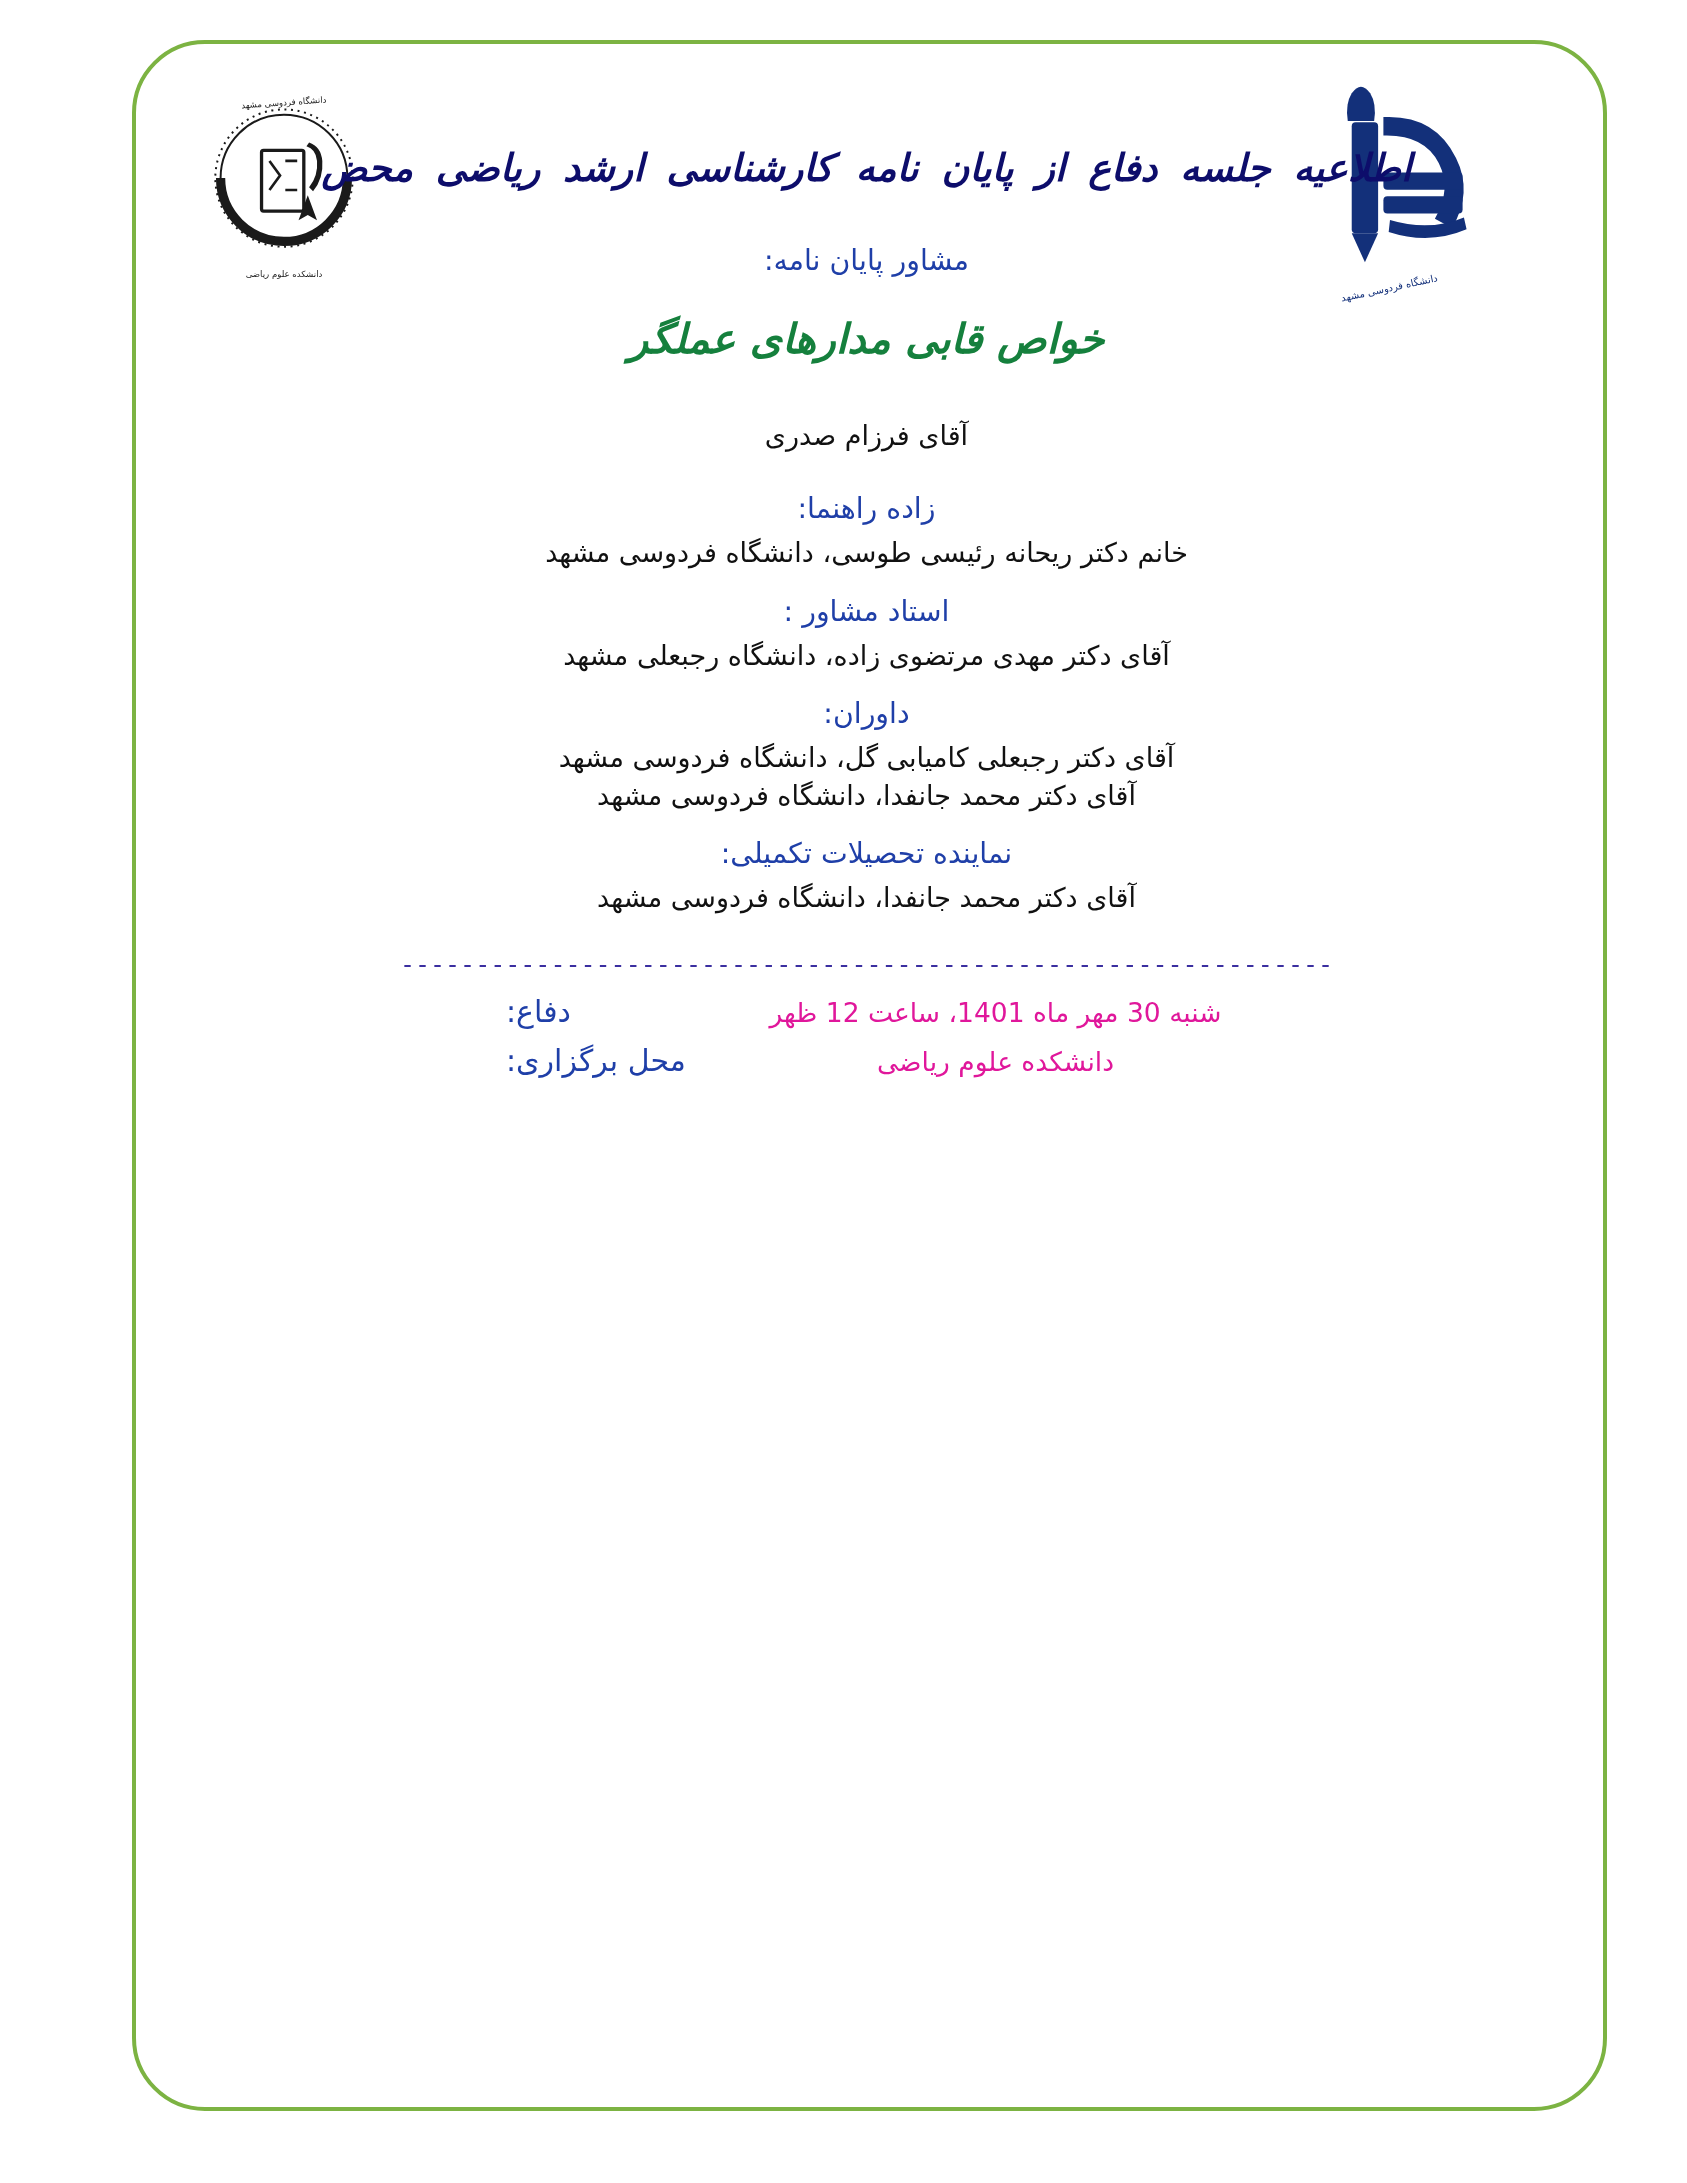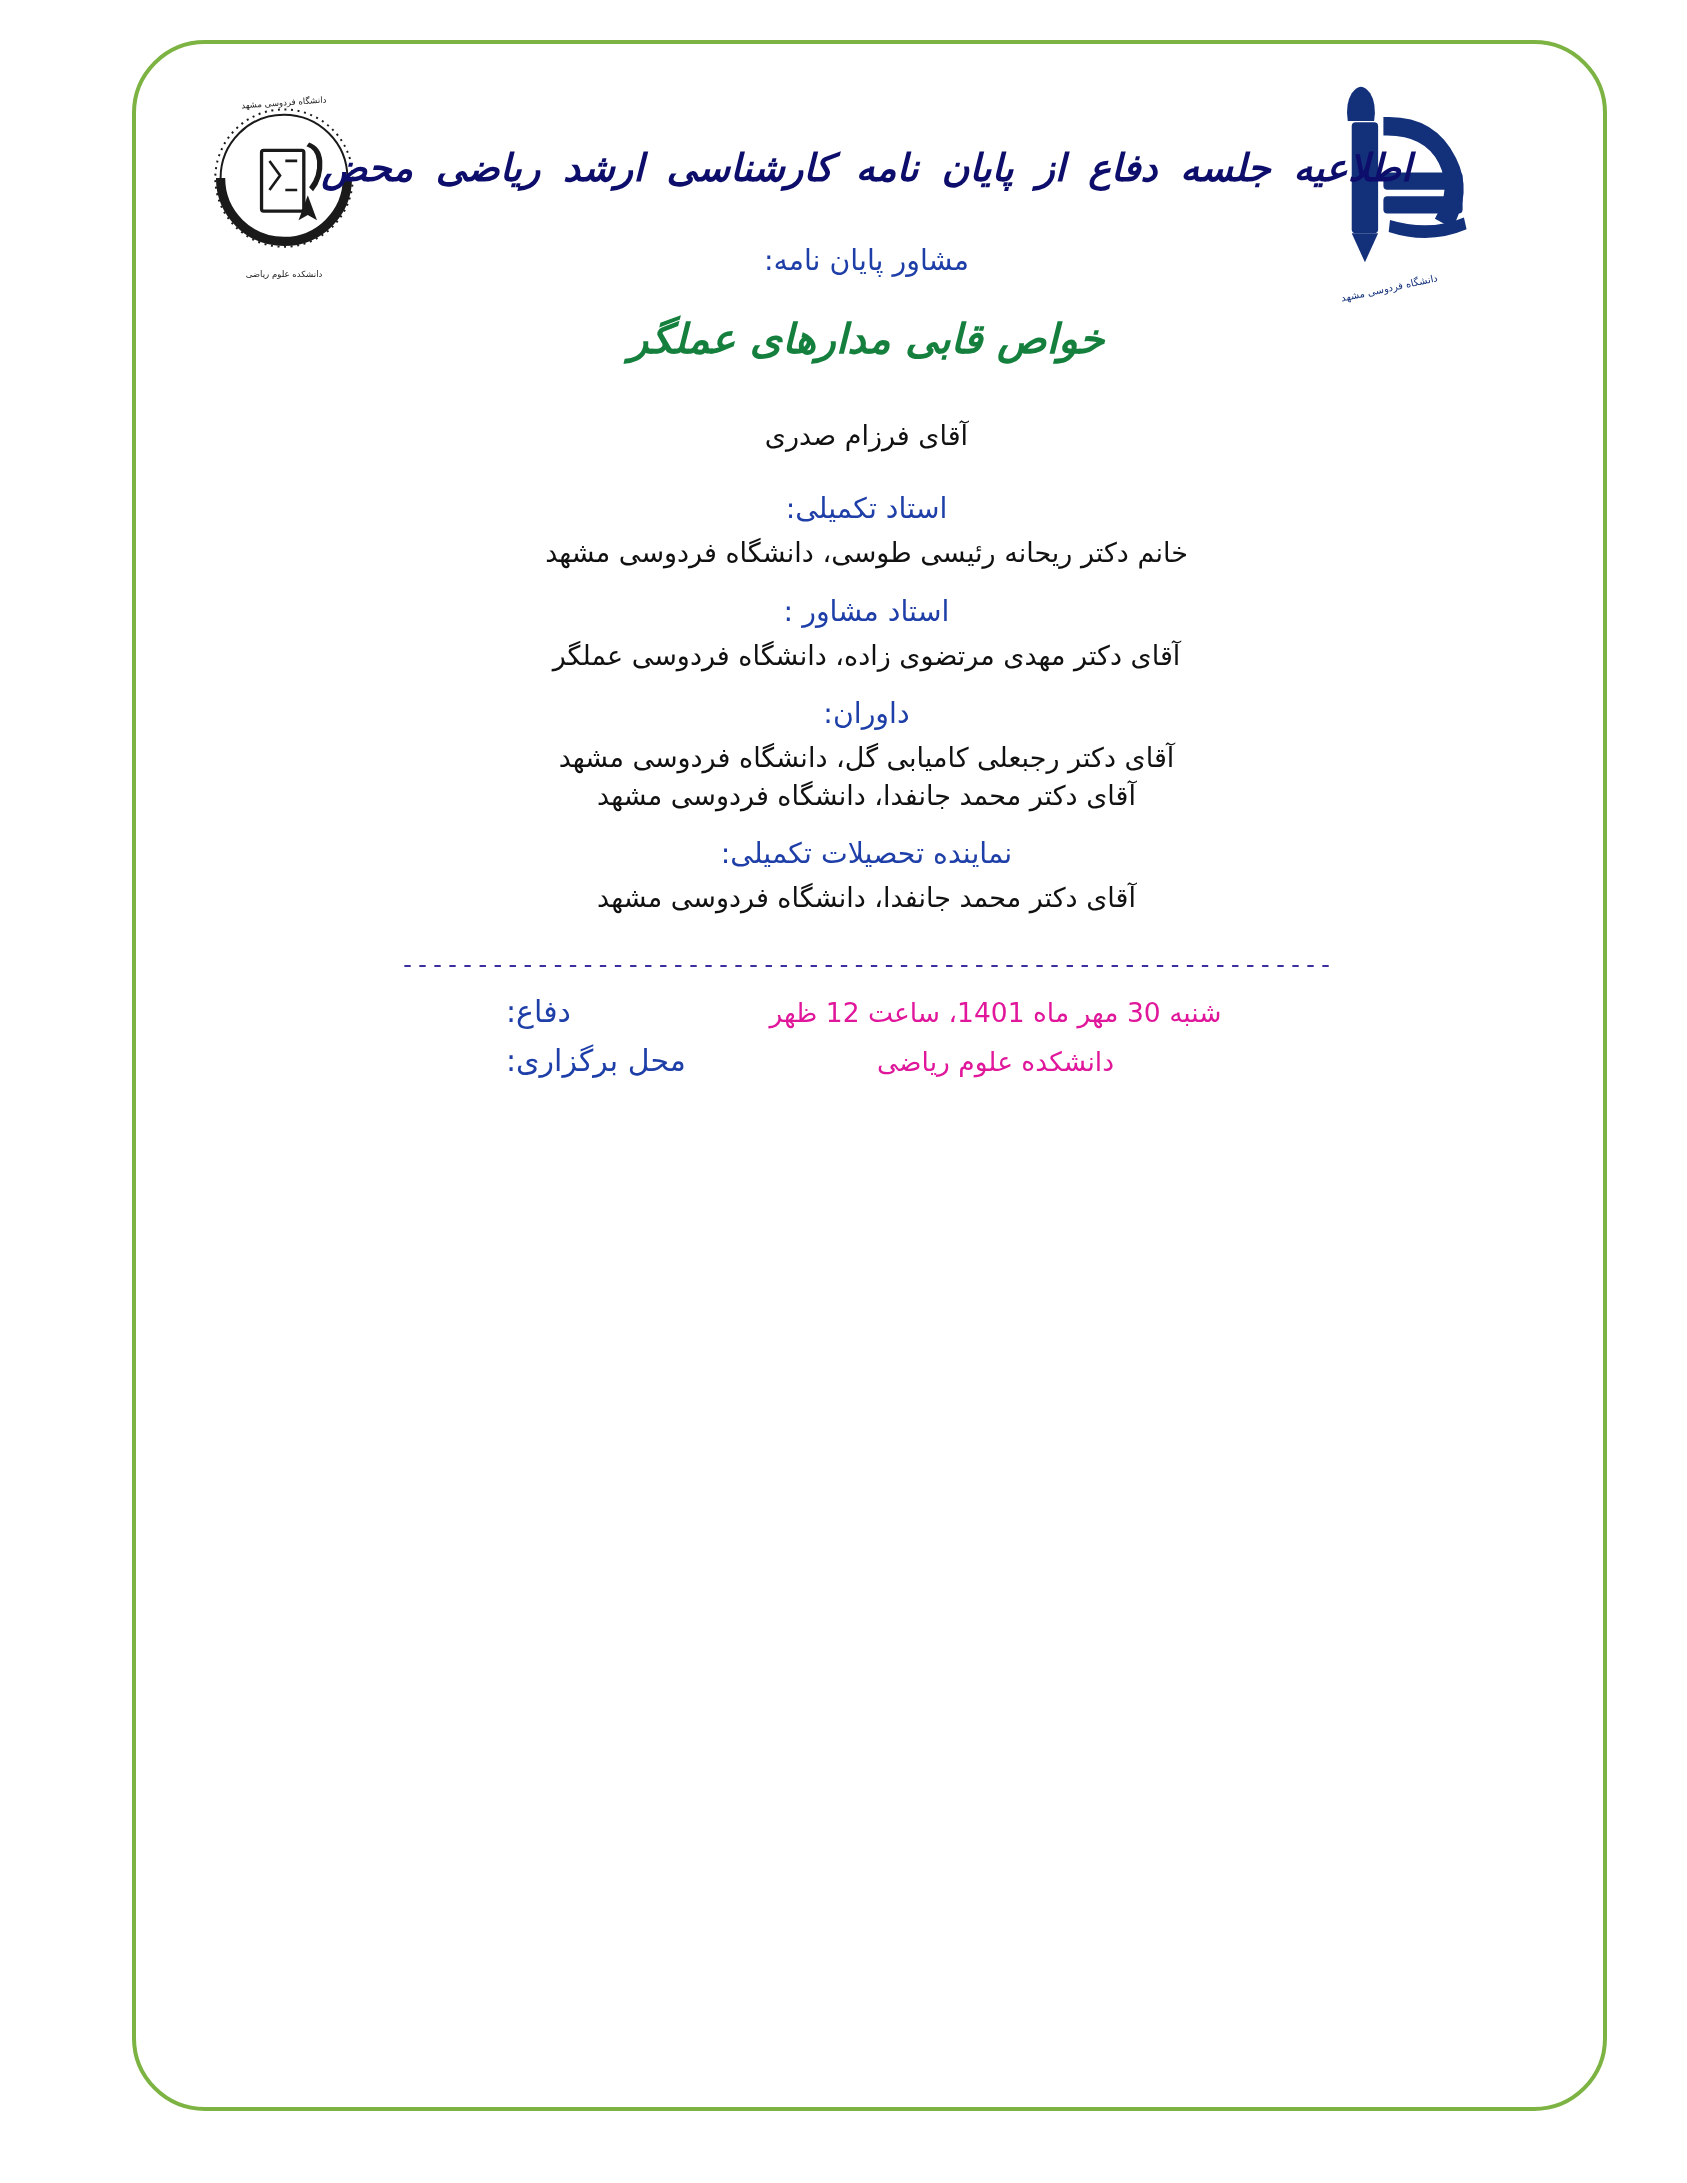--- a/index.html
+++ b/index.html
@@ -173,25 +173,25 @@
 
 
   <div class="headline">اطلاعیه جلسه دفاع از پایان نامه کارشناسی ارشد ریاضی محض</div>
 
   <div class="label-blue">مشاور پایان نامه:</div>
 
   <div class="title-fancy">خواص قابی مدارهای عملگر</div>
 
   <div class="value-dark">آقای فرزام صدری</div>
 
-  <div class="label-blue spaced">استاد تکمیلی:</div>
+  <div class="label-blue spaced">زاده راهنما:</div>
   <div class="value-dark">خانم دکتر ریحانه رئیسی طوسی، دانشگاه فردوسی مشهد</div>
 
   <div class="label-blue">استاد مشاور :</div>
-  <div class="value-dark">آقای دکتر مهدی مرتضوی زاده، دانشگاه فردوسی عملگر</div>
+  <div class="value-dark">آقای دکتر مهدی مرتضوی زاده، دانشگاه رجبعلی مشهد</div>
 
   <div class="label-blue">داوران:</div>
   <div class="value-dark">آقای دکتر رجبعلی کامیابی گل، دانشگاه فردوسی مشهد</div>
   <div class="value-dark">آقای دکتر محمد جانفدا، دانشگاه فردوسی مشهد</div>
 
   <div class="label-blue">نماینده تحصیلات تکمیلی:</div>
   <div class="value-dark">آقای دکتر محمد جانفدا، دانشگاه فردوسی مشهد</div>
 
   <div class="divider">--------------------------------------------------------------</div>
 

